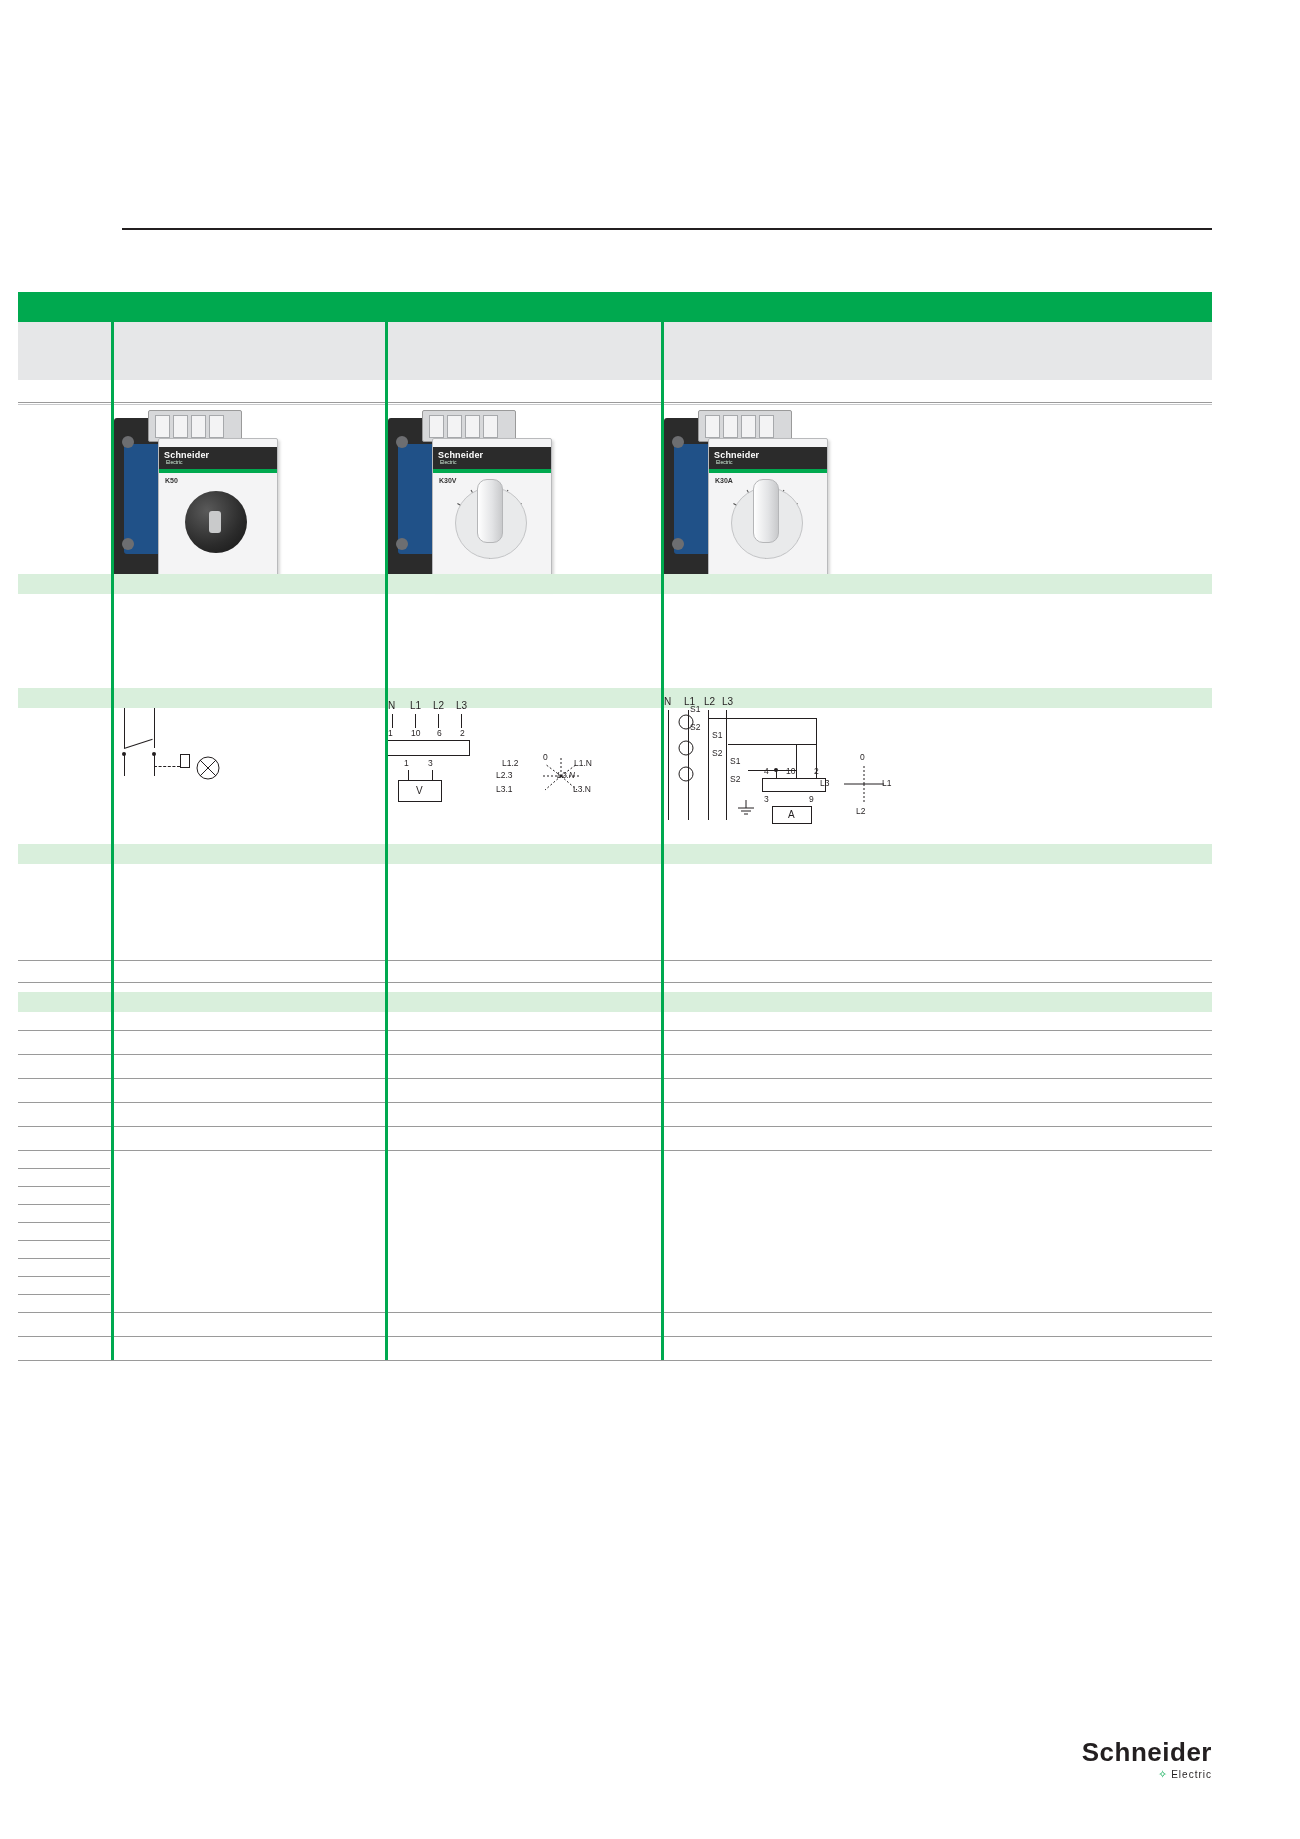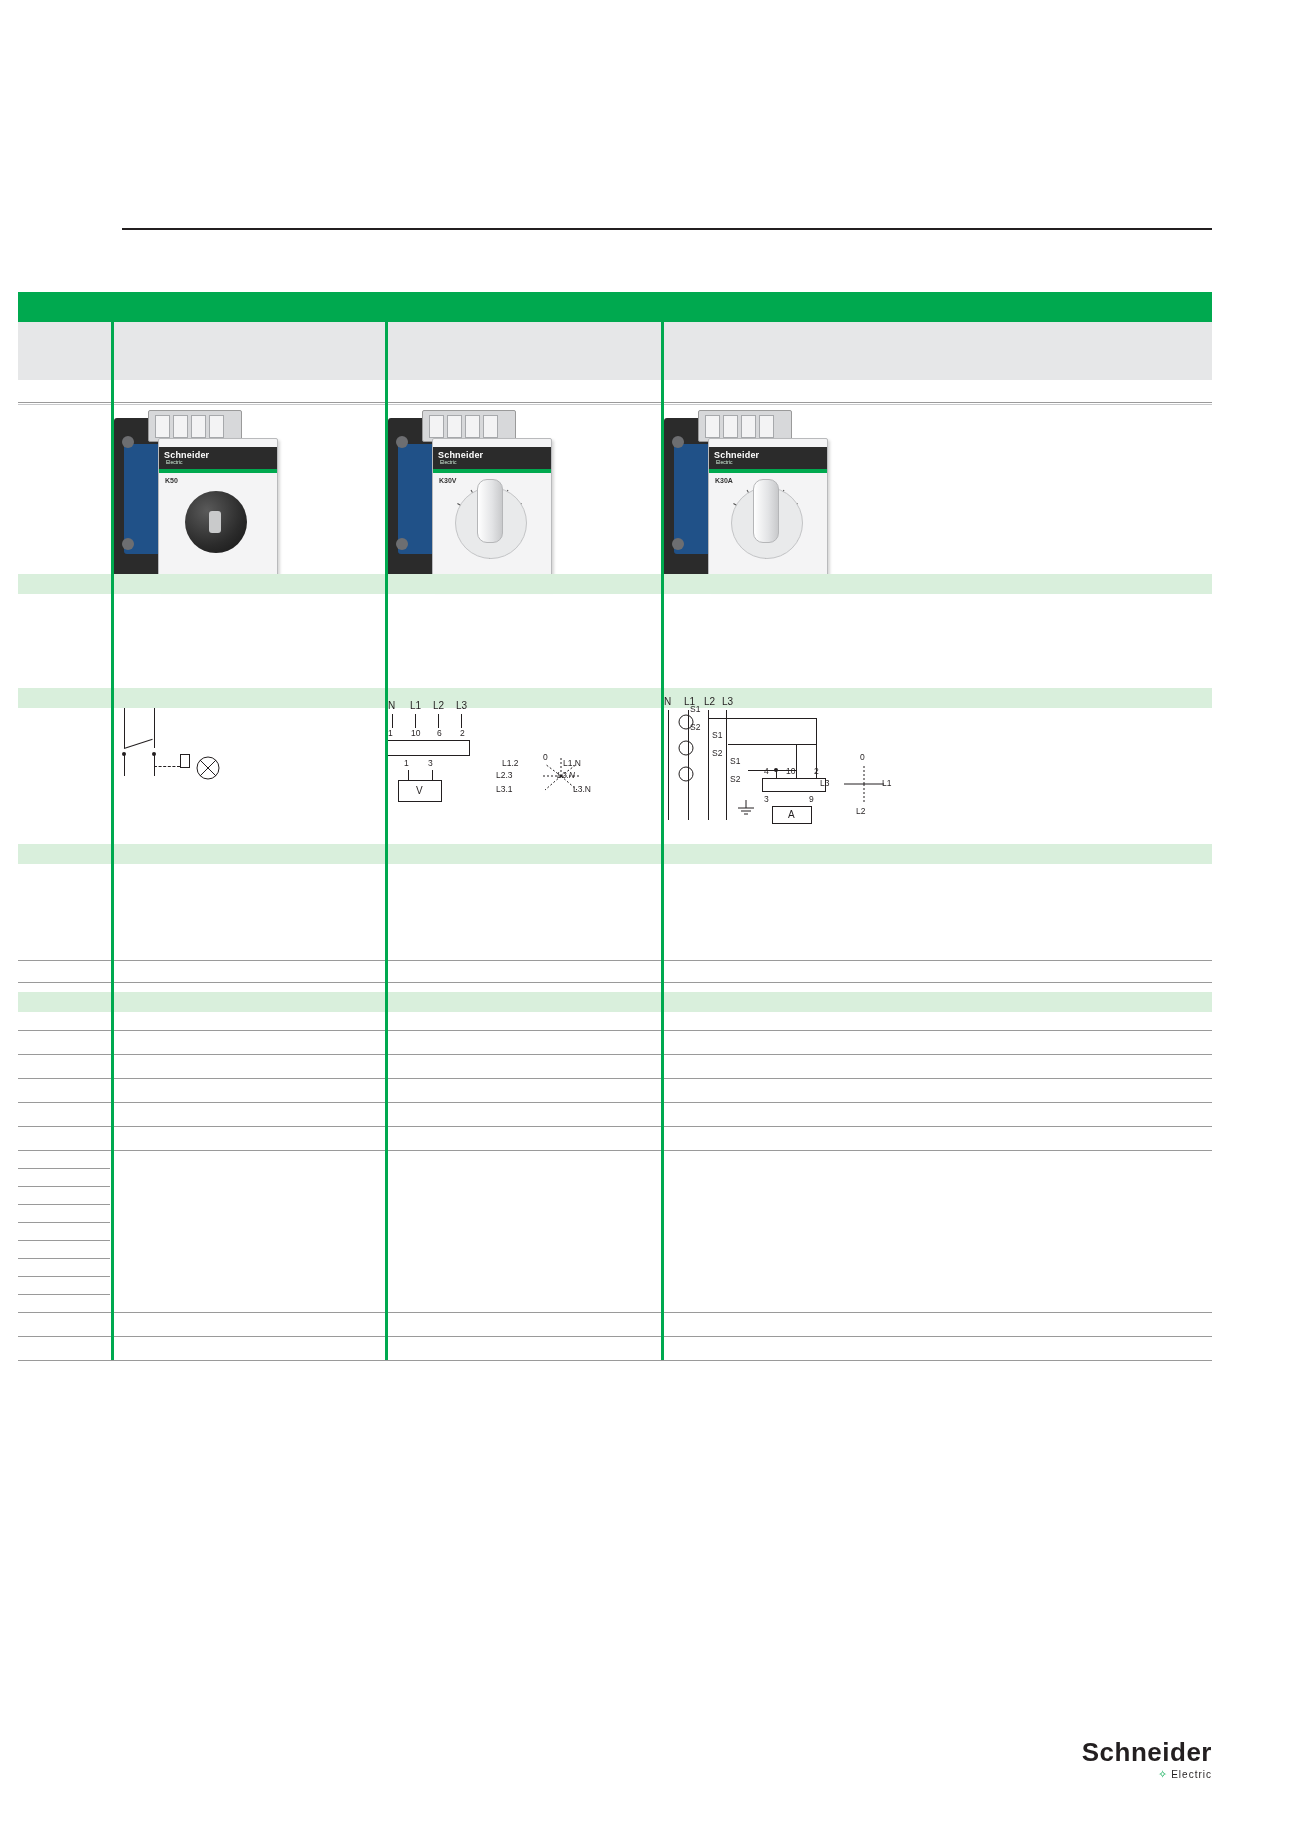--- a/index.html
+++ b/index.html
@@ -447,21 +447,21 @@
 
       <div class="wire-v" style="left:20px; top:70px; height:10px;"></div>
       <div class="wire-v" style="left:44px; top:70px; height:10px;"></div>
       <div class="boxline" style="left:10px; top:80px; width:44px; height:22px;"></div>
       <span class="lbl" style="left:28px; top:85px;">V</span>
 
       <span class="lbl lbl-s" style="left:155px; top:52px;">0</span>
       <span class="lbl lbl-s" style="left:114px; top:58px;">L1.2</span>
       <span class="lbl lbl-s" style="left:108px; top:70px;">L2.3</span>
       <span class="lbl lbl-s" style="left:108px; top:84px;">L3.1</span>
-      <span class="lbl lbl-s" style="left:175px; top:58px;">L1.N</span>
+      <span class="lbl lbl-s" style="left:186px; top:58px;">L1.N</span>
       <span class="lbl lbl-s" style="left:169px; top:70px;font-style:italic;">L2.N</span>
       <span class="lbl lbl-s" style="left:185px; top:84px;">L3.N</span>
       <svg width="60" height="44" style="position:absolute;left:143px;top:54px;">
         <line x1="30" y1="22" x2="30" y2="4" stroke="#231f20" stroke-width="1" stroke-dasharray="2,2"></line>
         <line x1="30" y1="22" x2="14" y2="10" stroke="#231f20" stroke-width="1" stroke-dasharray="2,2"></line>
         <line x1="30" y1="22" x2="46" y2="10" stroke="#231f20" stroke-width="1" stroke-dasharray="2,2"></line>
         <line x1="30" y1="22" x2="12" y2="22" stroke="#231f20" stroke-width="1" stroke-dasharray="2,2"></line>
         <line x1="30" y1="22" x2="48" y2="22" stroke="#231f20" stroke-width="1" stroke-dasharray="2,2"></line>
         <line x1="30" y1="22" x2="14" y2="36" stroke="#231f20" stroke-width="1" stroke-dasharray="2,2"></line>
         <line x1="30" y1="22" x2="46" y2="36" stroke="#231f20" stroke-width="1" stroke-dasharray="2,2"></line>

